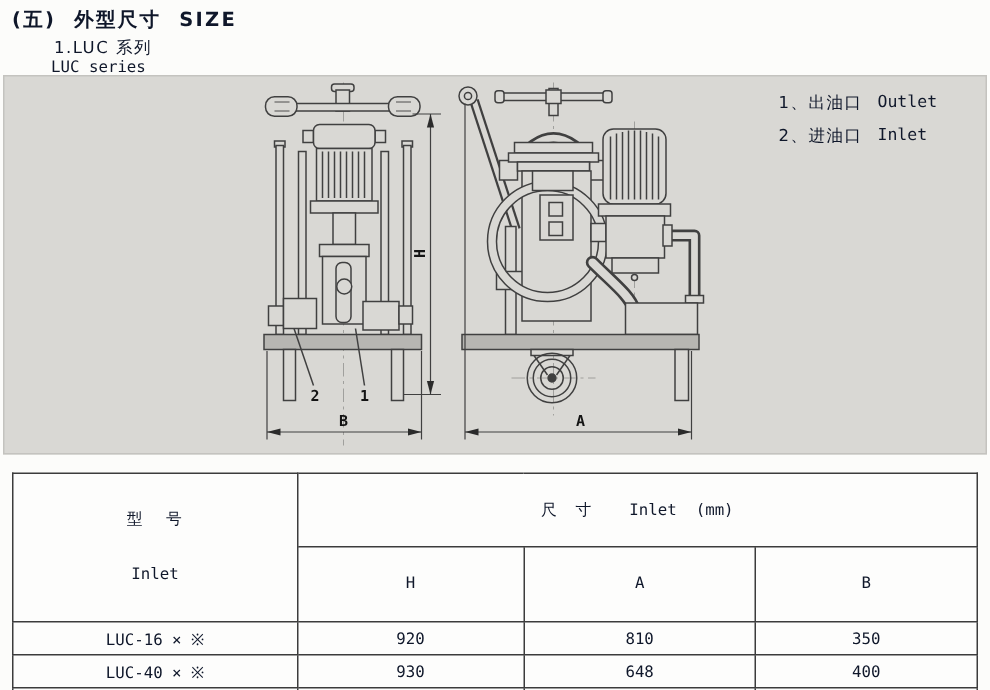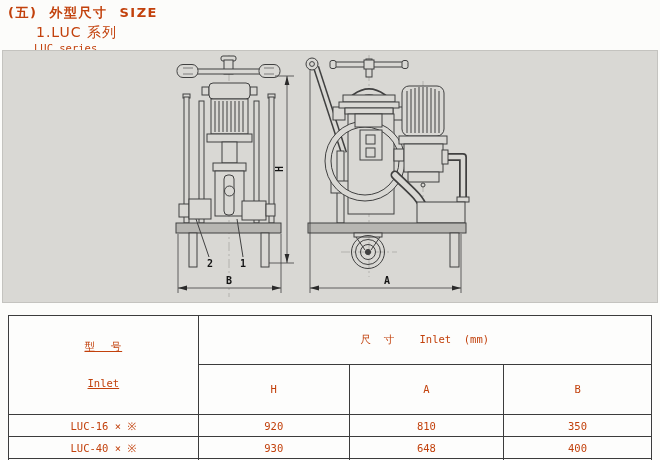--- a/index.html
+++ b/index.html
@@ -1,26 +1,26 @@
 <!DOCTYPE html>
 <html><head>
 <meta charset="utf-8">
 <style>
   * { margin:0; padding:0; box-sizing:border-box; }
   html,body { background:#ffffff; }
   .page {
     position:relative; width:660px; height:460px;
     background:#fcfcfa; overflow:hidden;
     font-family:"DejaVu Sans","Liberation Sans",sans-serif;
-    color:#c2410c;
+    color:#0f172a;
   }
   
   .doc-header { position:absolute; left:8px; top:4px; }
   .doc-title { font-size:13px; font-weight:bold; letter-spacing:1.5px; white-space:pre; }
-  .doc-sub-zh { font-size:14px; margin-left:28px; margin-top:2px; letter-spacing:1px; white-space:pre; }
+  .doc-sub-zh { font-size:11px; margin-left:28px; margin-top:2px; letter-spacing:1px; white-space:pre; }
   .doc-sub-en { font-size:10.5px; margin-left:26px; margin-top:0px; font-family:"DejaVu Sans Mono","Liberation Mono",monospace; }
   
   .panel {
     position:absolute; left:2px; top:50px; width:656px; height:253px;
     background:#d9d8d4; border:1px solid #c4c3bf;
   }
   .panel svg { display:block; }
   .legend { position:absolute; left:516px; top:10px; font-size:11px; }
   .legend-row { display:flex; margin-bottom:7px; white-space:pre; }
   .legend-zh { letter-spacing:1px; }
@@ -32,21 +32,21 @@
     font-family:"DejaVu Sans Mono","Liberation Mono",monospace;
     font-size:10.5px; background:#fdfdfc;
   }
   .size-table th, .size-table td {
     border:1px solid #3c3c3c; text-align:center; vertical-align:middle;
     font-weight:normal; padding:0; white-space:pre;
   }
   .size-table thead tr.h1 th { height:25px; }
   .size-table thead tr.h2 th { height:26px; }
   .size-table tbody td { height:22px; }
-  .model-head div { line-height:1.25; letter-spacing:1px;text-decoration:underline; }
+  .model-head div { line-height:1.25; letter-spacing:1px; }
   .model-head .en { letter-spacing:0; }
   
   text.dim {
     font-family:"DejaVu Sans Mono","Liberation Mono",monospace;
     font-size:10px; font-weight:bold; fill:#141414;
   }
 </style>
 </head>
 <body>
 
@@ -257,20 +257,28 @@
             <line x1="307" y1="237" x2="458" y2="237"></line>
             <polygon points="307,237 316,234.6 316,239.4" fill="#2b2b2b" stroke="none"></polygon>
             <polygon points="458,237 449,234.6 449,239.4" fill="#2b2b2b" stroke="none"></polygon>
             <text class="dim" x="384" y="233" text-anchor="middle" stroke="none">A</text>
           </g>
         </g>
       </g>
     </svg>
 
     <div class="legend">
+      <div class="legend-row">
+        <span class="legend-zh">1、出油口</span>
+        <span class="legend-en">Outlet</span>
+      </div>
+      <div class="legend-row">
+        <span class="legend-zh">2、进油口</span>
+        <span class="legend-en">Inlet</span>
+      </div>
     </div>
   </div>
 
   <table class="size-table">
     <colgroup>
       <col style="width:29.5%">
         <col style="width:23.5%">
         <col style="width:24%">
         <col style="width:23%">
     </colgroup>

